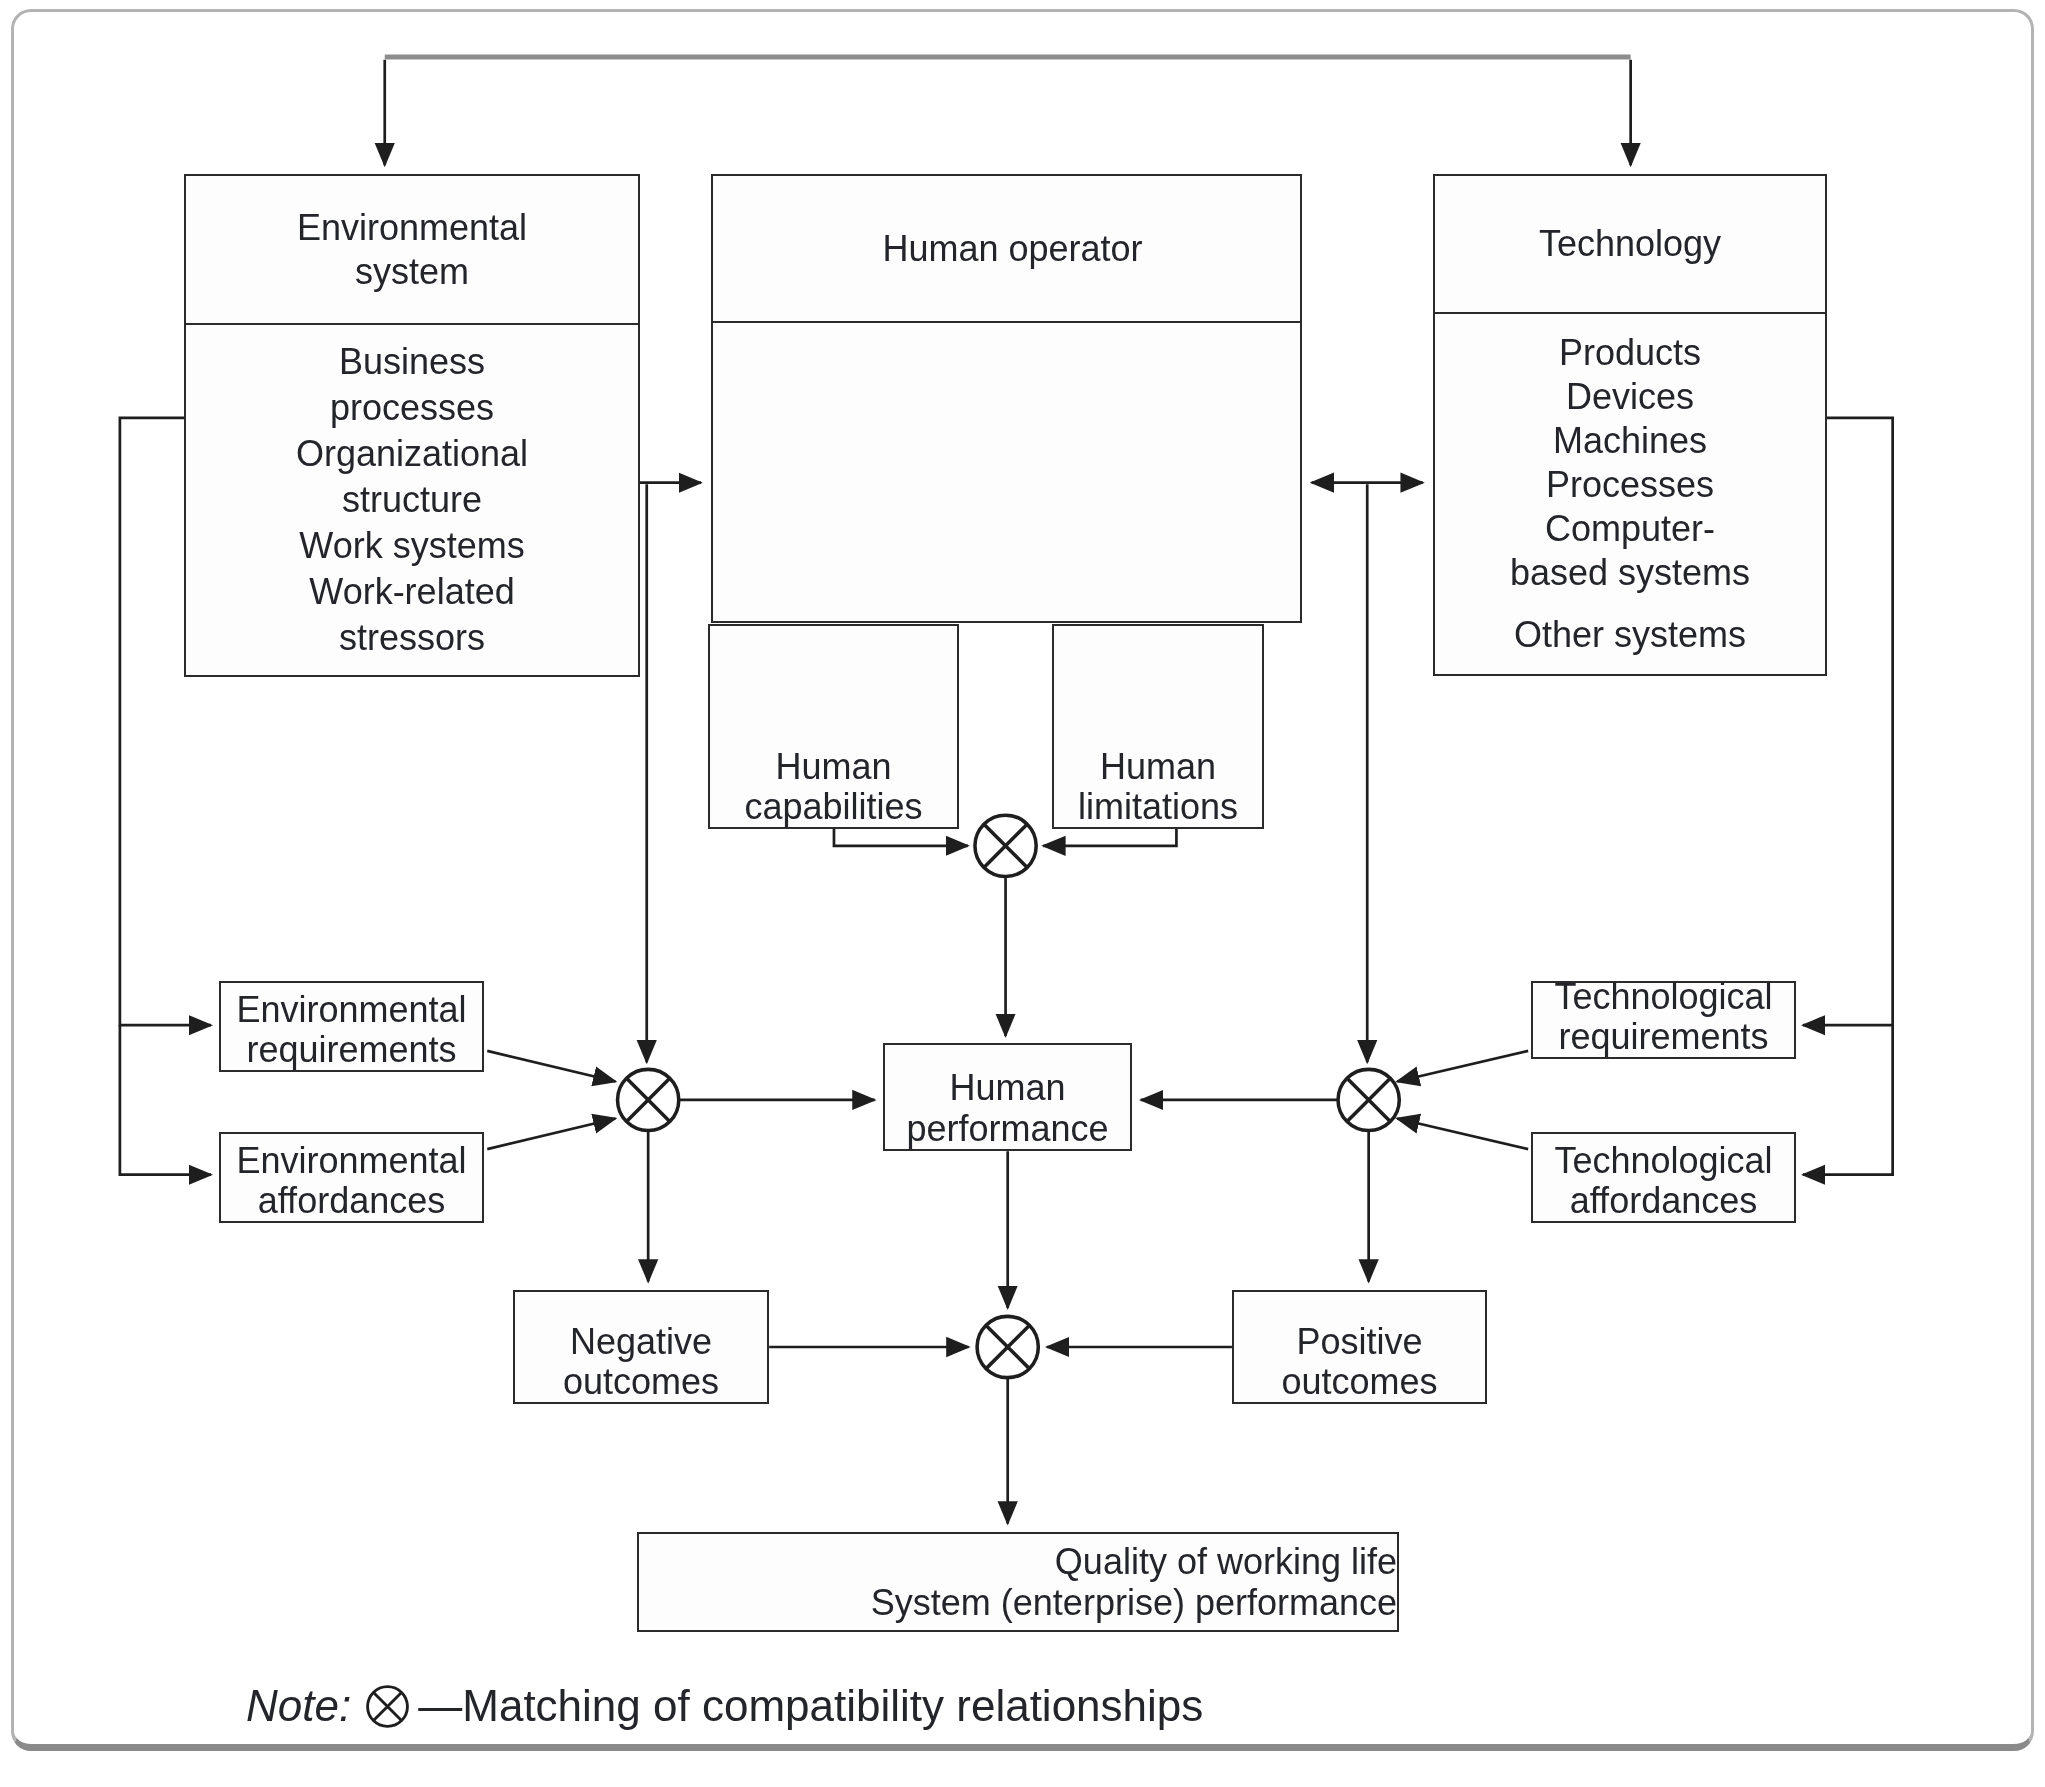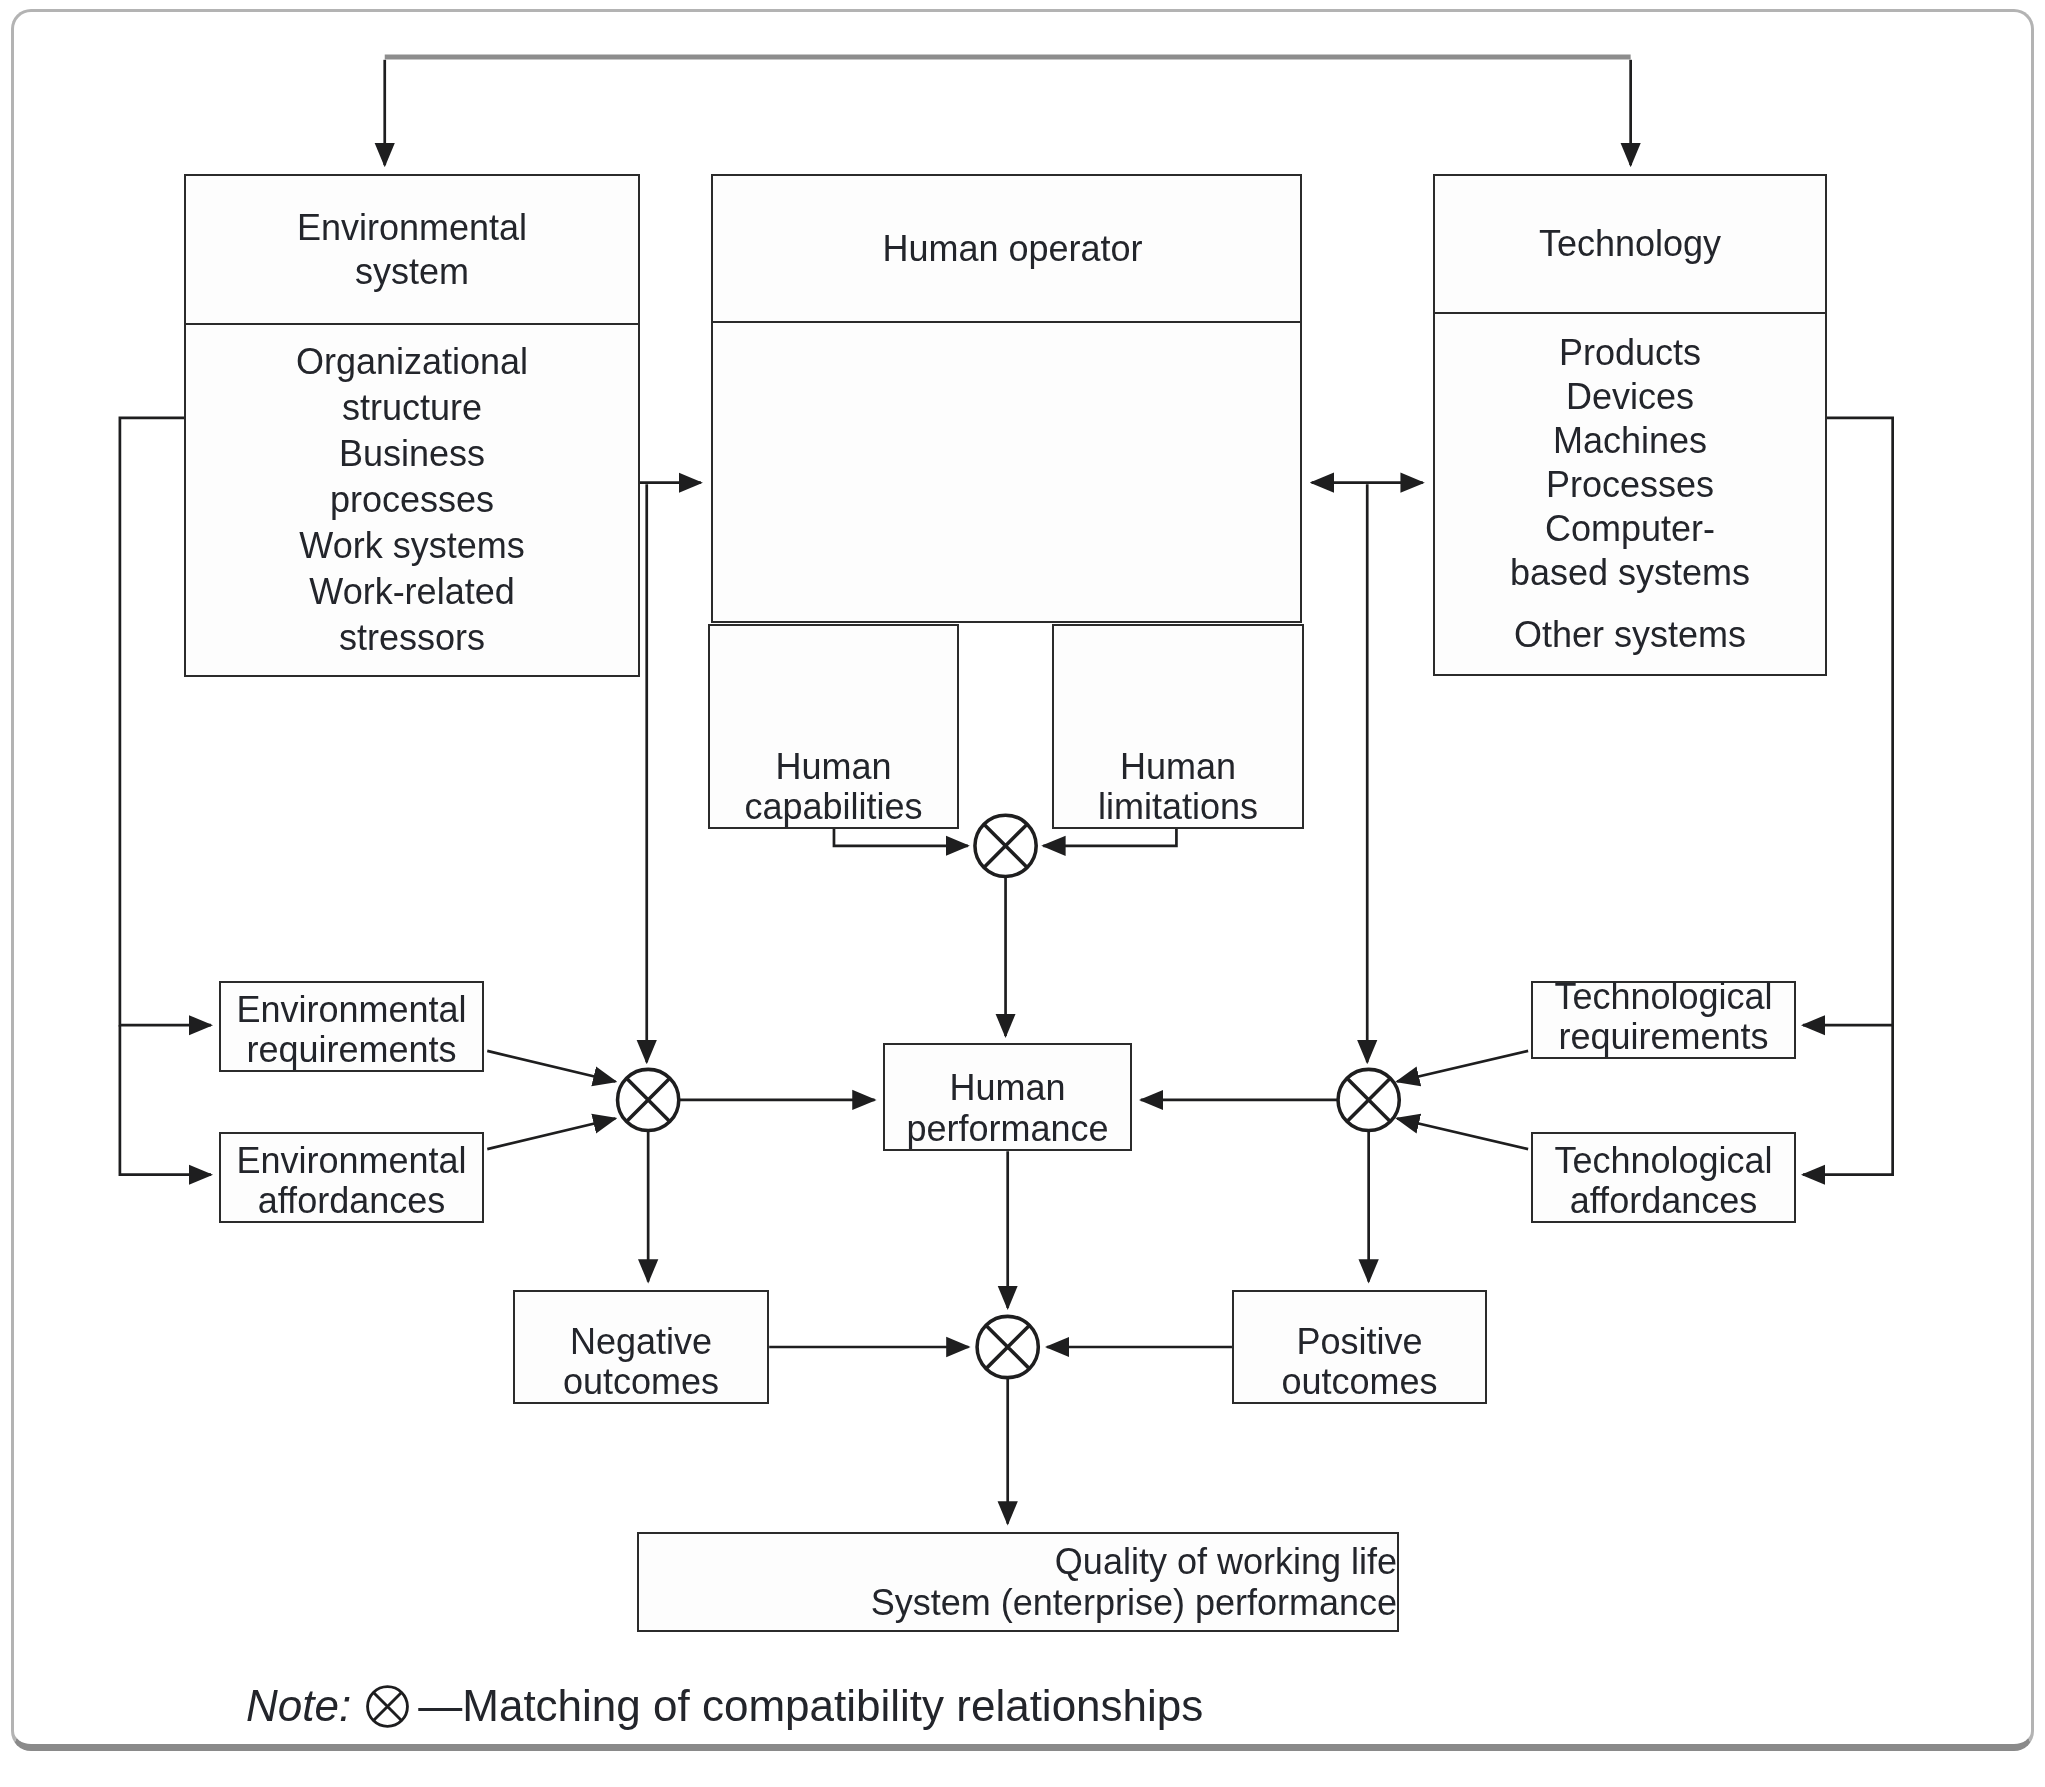--- a/index.html
+++ b/index.html
@@ -90,22 +90,22 @@
       <path d="M1385,1862 L1445,1922 M1445,1862 L1385,1922" fill="none"></path>
     </g>
   </g>
 </svg>
 
 <div class="box sys" style="left:184px;top:174px;width:456px;height:503px;">
   <div class="sys-header hdr-env">
     <div class="w440">Environmental system</div>
   </div>
   <div class="sys-body">
+    <div class="env-item">Business processes</div>
     <div class="env-item">Organizational structure</div>
-    <div class="env-item">Business processes</div>
     <div class="env-item">Work systems</div>
     <div class="env-item">Work-related stressors</div>
   </div>
 </div>
 
 <div class="box sys" style="left:711px;top:174px;width:591px;height:449px;">
   <div class="sys-header hdr-op">
     <div>Human operator</div>
   </div>
 </div>
@@ -120,21 +120,21 @@
     <div class="tech-item">Machines</div>
     <div class="tech-item">Processes</div>
     <div class="tech-item">Computer-based systems</div>
     <div class="tech-item last">Other systems</div>
   </div>
 </div>
 
 <div class="box" style="left:708px;top:624px;width:251px;height:205px;">
   <div class="two-line" style="max-width:214px;">Human capabilities</div>
 </div>
-<div class="box" style="left:1052px;top:624px;width:252px;height:205px;">
+<div class="box" style="left:1052px;top:624px;width:212px;height:205px;">
   <div class="two-line" style="max-width:214px;">Human limitations</div>
 </div>
 
 <div class="box" style="left:219px;top:981px;width:265px;height:91px;">
   <div class="two-line">Environmental requirements</div>
 </div>
 <div class="box" style="left:219px;top:1132px;width:265px;height:91px;">
   <div class="two-line">Environmental affordances</div>
 </div>
 

